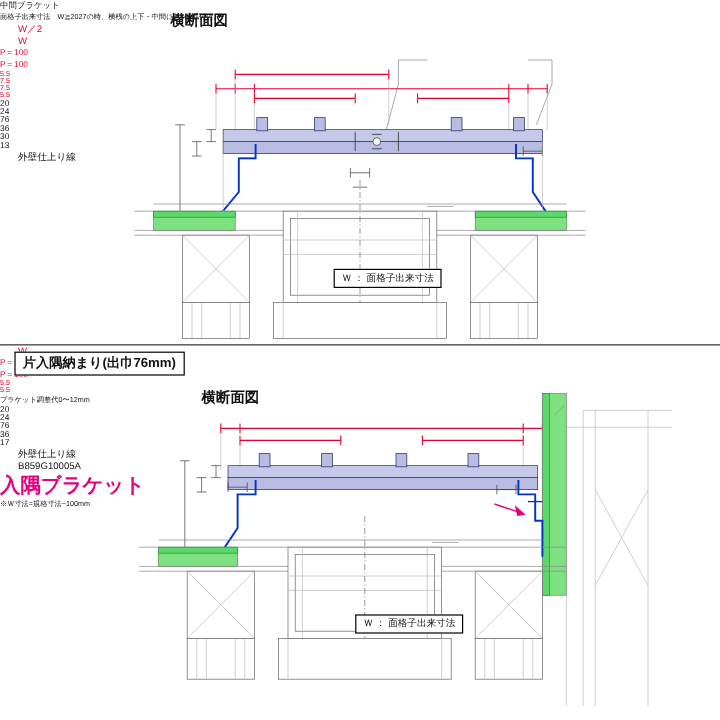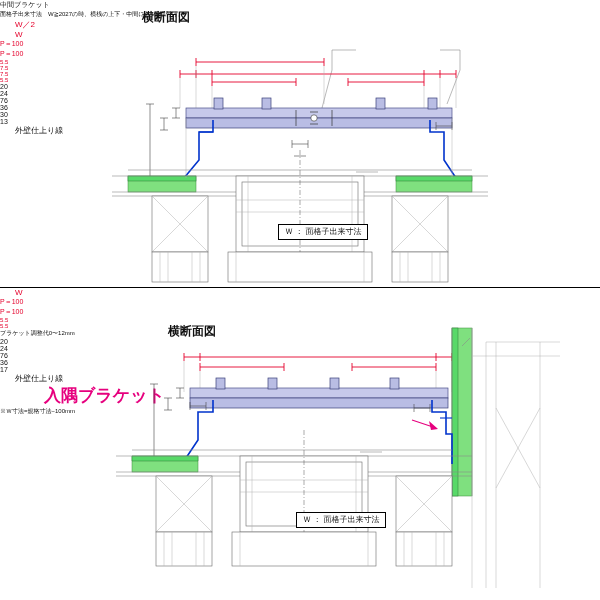--- a/index.html
+++ b/index.html
@@ -147,20 +147,21 @@
   <div class="t7" style="left:311px;top:147px;">13</div>
 
   <div class="t8" style="left:327px;top:166px;">外壁仕上り線</div>
 
   <div class="wbox" style="left:278px;top:224px;">Ｗ ： 面格子出来寸法</div>
 
 </div>
 
 <div class="panel" id="panel-bottom">
 
+  <div class="hdrbox" style="left:12px;top:5px;">片入隅納まり(出巾76mm)</div>
 
   <div class="title" style="left:168px;top:35px;position:absolute;">横断面図</div>
 
   <svg width="600" height="312">
 
     <path class="redl" d="M184 69 L452 69"></path>
     <path class="redl" d="M184 65 L184 73 M452 65 L452 73"></path>
     <path class="redl" d="M200 65 L200 73 M436 65 L436 73"></path>
     <path class="redl" d="M200 79 L284 79 M200 75 L200 83 M284 75 L284 83"></path>
     <path class="redl" d="M352 79 L436 79 M352 75 L352 83 M436 75 L436 83"></path>
@@ -235,17 +236,18 @@
   <div class="t7" style="left:162px;top:100px;">20</div>
   <div class="t7" style="left:162px;top:111px;">24</div>
   <div class="t7" style="left:140px;top:132px;">76</div>
   <div class="t7" style="left:192px;top:120px;">36</div>
   <div class="t7" style="left:416px;top:110px;">17</div>
 
   <div class="t8" style="left:311px;top:158px;">外壁仕上り線</div>
 
   <div class="wbox" style="left:296px;top:224px;">Ｗ ： 面格子出来寸法</div>
 
-
-  <div class="t12 magenta" style="left:284px;top:260px;font-size:17px;margin-left:44px;">入隅ブラケット</div>
+  <div class="t8" style="left:74px;top:266px;">B859G10005A</div>
+
+  <div class="t12 magenta" style="left:284px;top:260px;font-size:17px;">入隅ブラケット</div>
 
   <div class="t6" style="left:492px;top:294px;">※Ｗ寸法=規格寸法−100mm</div>
 </div>
 
 </body></html>

